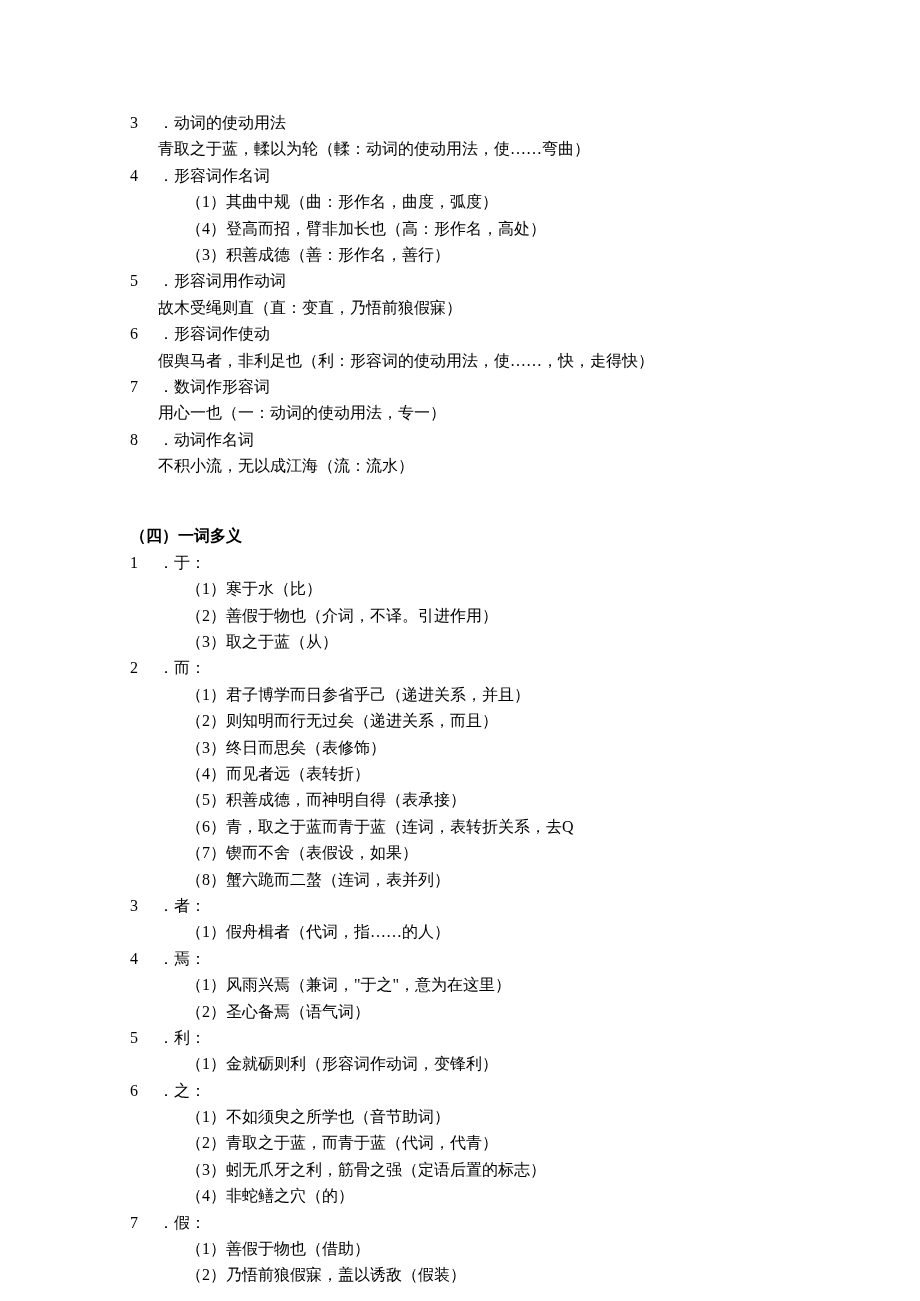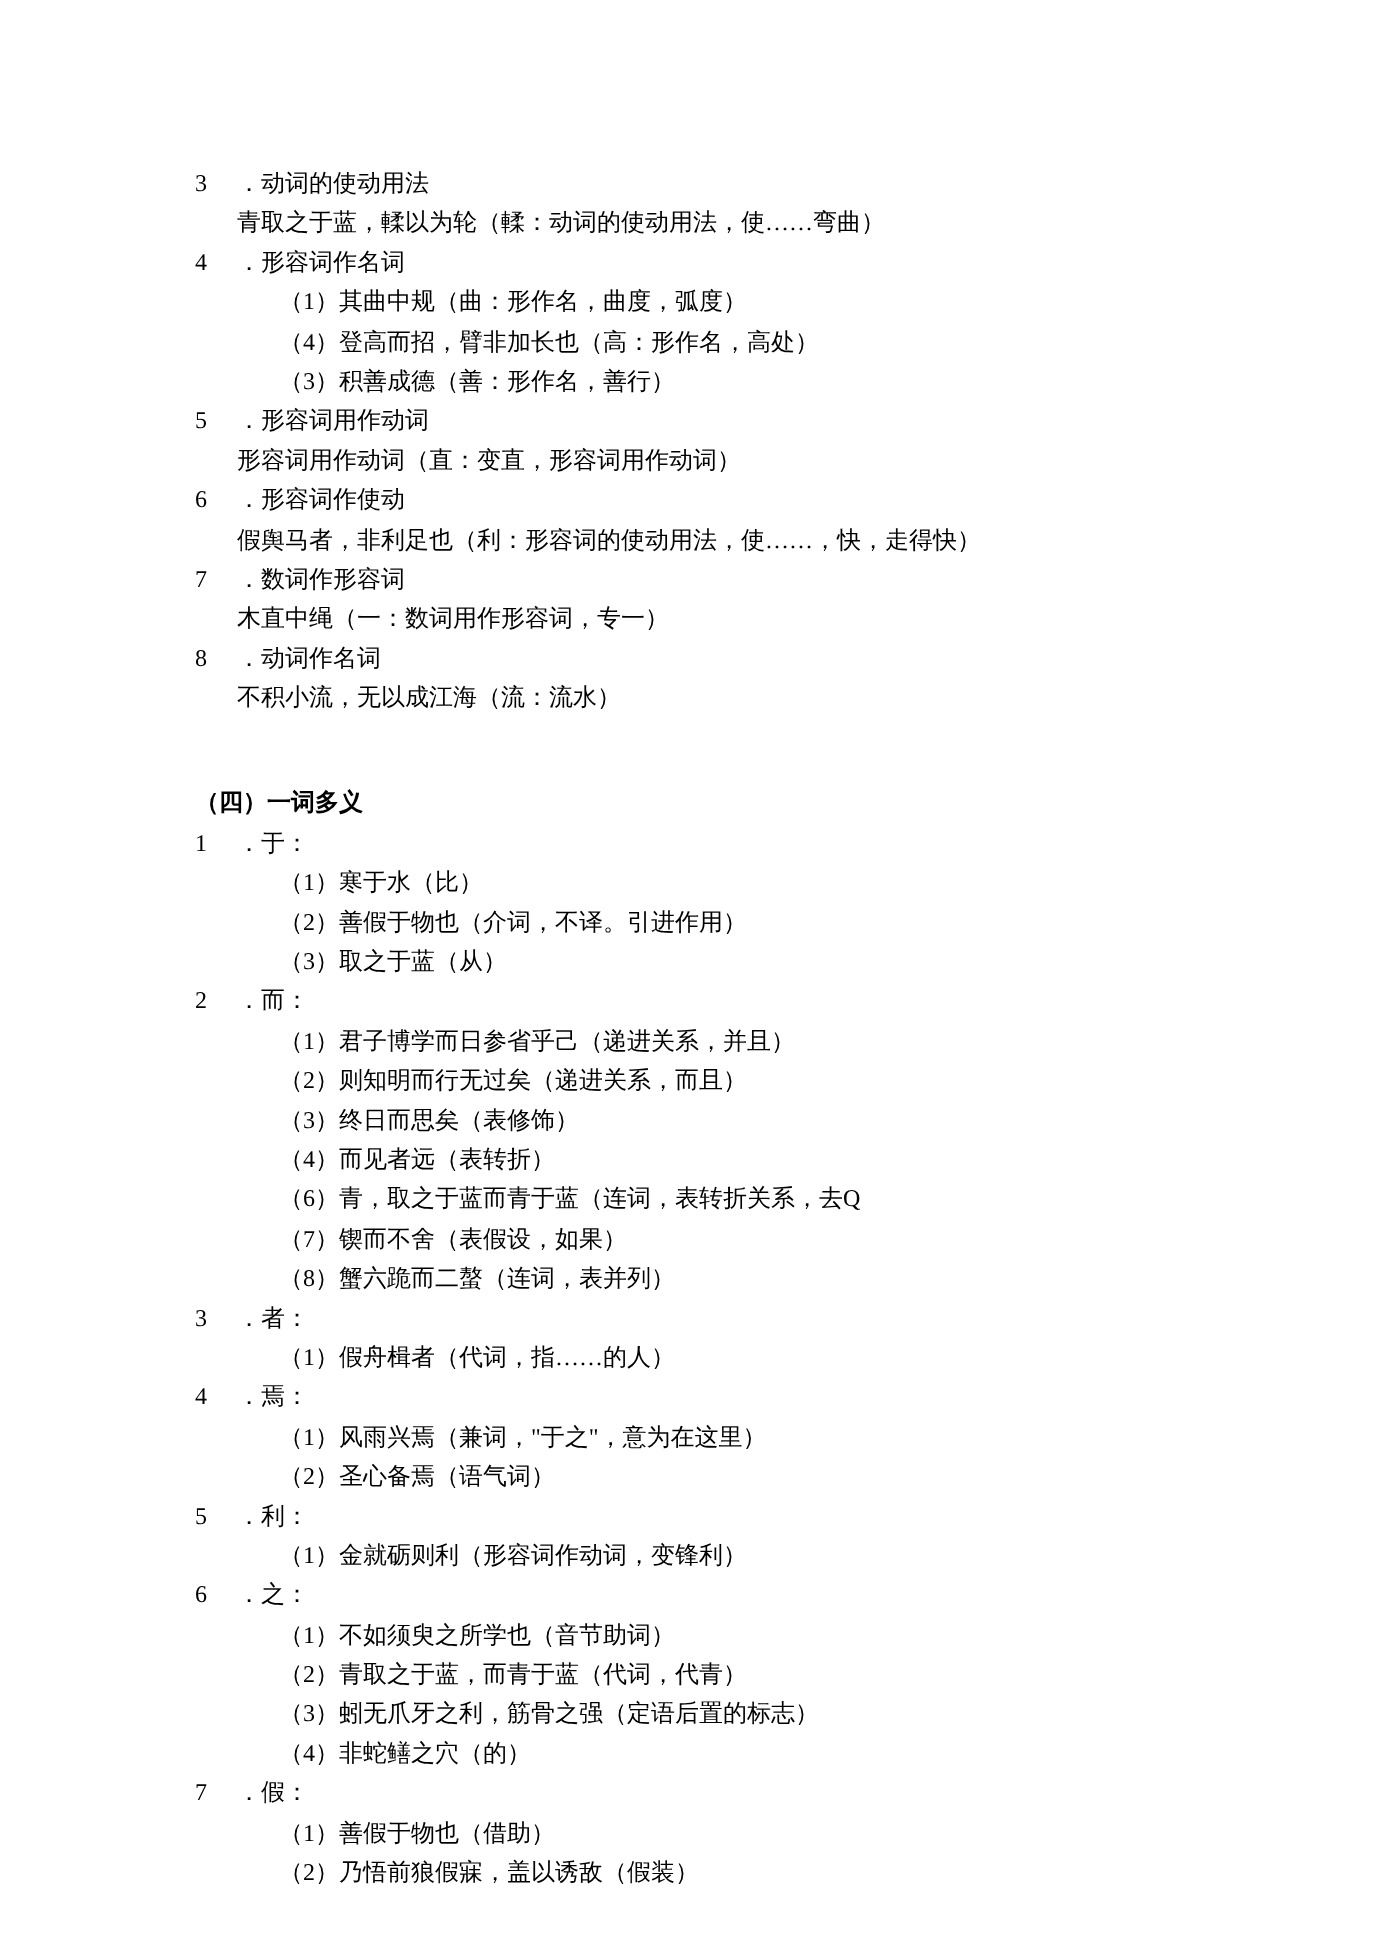--- a/index.html
+++ b/index.html
@@ -47,31 +47,31 @@
         <span class="num">4</span>
         <span>．形容词作名词</span>
       </div>
       <div class="indent2">（1）其曲中规（曲：形作名，曲度，弧度）</div>
       <div class="indent2">（4）登高而招，臂非加长也（高：形作名，高处）</div>
       <div class="indent2">（3）积善成德（善：形作名，善行）</div>
       <div class="num-line">
         <span class="num">5</span>
         <span>．形容词用作动词</span>
       </div>
-      <div class="indent1">形容词用作动词（直：变直，形容词用作动词）</div>
+      <div class="indent1">故木受绳则直（直：变直，乃悟前狼假寐）</div>
       <div class="num-line">
         <span class="num">6</span>
         <span>．形容词作使动</span>
       </div>
       <div class="indent1">假舆马者，非利足也（利：形容词的使动用法，使……，快，走得快）</div>
       <div class="num-line">
         <span class="num">7</span>
         <span>．数词作形容词</span>
       </div>
-      <div class="indent1">木直中绳（一：数词用作形容词，专一）</div>
+      <div class="indent1">用心一也（一：动词的使动用法，专一）</div>
       <div class="num-line">
         <span class="num">8</span>
         <span>．动词作名词</span>
       </div>
       <div class="indent1">不积小流，无以成江海（流：流水）</div>
     </div>
   <div class="section-title">（四）一词多义</div>
   <div id="polysemy-container">
       <div class="num-line">
         <span class="num">1</span>
@@ -81,20 +81,21 @@
       <div class="indent2">（2）善假于物也（介词，不译。引进作用）</div>
       <div class="indent2">（3）取之于蓝（从）</div>
       <div class="num-line">
         <span class="num">2</span>
         <span>．而：</span>
       </div>
       <div class="indent2">（1）君子博学而日参省乎己（递进关系，并且）</div>
       <div class="indent2">（2）则知明而行无过矣（递进关系，而且）</div>
       <div class="indent2">（3）终日而思矣（表修饰）</div>
       <div class="indent2">（4）而见者远（表转折）</div>
+      <div class="indent2">（5）积善成德，而神明自得（表承接）</div>
       <div class="indent2">（6）青，取之于蓝而青于蓝（连词，表转折关系，去Q</div>
       <div class="indent2">（7）锲而不舍（表假设，如果）</div>
       <div class="indent2">（8）蟹六跪而二螯（连词，表并列）</div>
       <div class="num-line">
         <span class="num">3</span>
         <span>．者：</span>
       </div>
       <div class="indent2">（1）假舟楫者（代词，指……的人）</div>
       <div class="num-line">
         <span class="num">4</span>

